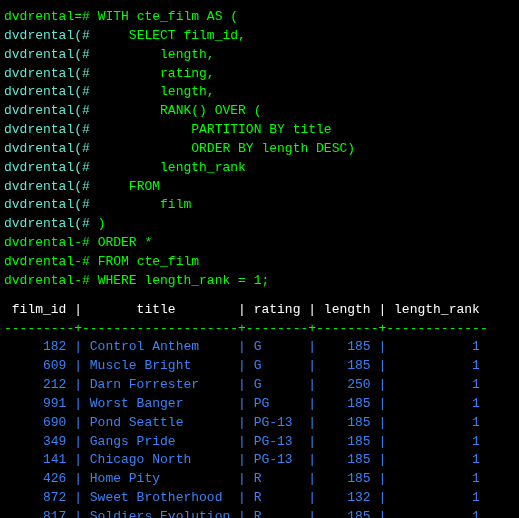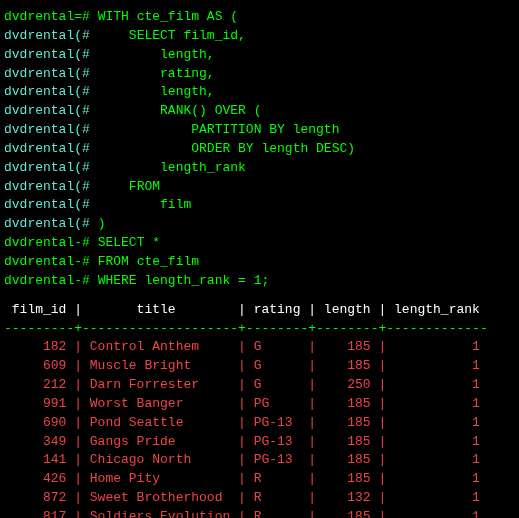--- a/index.html
+++ b/index.html
@@ -34,41 +34,41 @@
       line-height: 1.45;
     }
     .table-separator {
       color: #00ff00;
       white-space: pre;
       line-height: 1.45;
     }
     .table-row-line {
       white-space: pre;
       line-height: 1.45;
-      color: #ef4444;
+      color: #3b82f6;
     }
   </style>
 </head>
 <body>
 
 <div class="terminal">
 
   <div class="line"><span class="prompt-main">dvdrental=# </span><span>WITH cte_film AS (</span></div>
   <div class="line"><span class="prompt-cont">dvdrental(# </span><span>    SELECT film_id,</span></div>
   <div class="line"><span class="prompt-cont">dvdrental(# </span><span>        length,</span></div>
   <div class="line"><span class="prompt-cont">dvdrental(# </span><span>        rating,</span></div>
   <div class="line"><span class="prompt-cont">dvdrental(# </span><span>        length,</span></div>
   <div class="line"><span class="prompt-cont">dvdrental(# </span><span>        RANK() OVER (</span></div>
-  <div class="line"><span class="prompt-cont">dvdrental(# </span><span>            PARTITION BY length</span></div>
+  <div class="line"><span class="prompt-cont">dvdrental(# </span><span>            PARTITION BY title</span></div>
   <div class="line"><span class="prompt-cont">dvdrental(# </span><span>            ORDER BY length DESC)</span></div>
   <div class="line"><span class="prompt-cont">dvdrental(# </span><span>        length_rank</span></div>
   <div class="line"><span class="prompt-cont">dvdrental(# </span><span>    FROM</span></div>
   <div class="line"><span class="prompt-cont">dvdrental(# </span><span>        film</span></div>
   <div class="line"><span class="prompt-cont">dvdrental(# </span><span>)</span></div>
-  <div class="line"><span class="prompt-result">dvdrental-# </span><span>SELECT *</span></div>
+  <div class="line"><span class="prompt-result">dvdrental-# </span><span>ORDER *</span></div>
   <div class="line"><span class="prompt-result">dvdrental-# </span><span>FROM cte_film</span></div>
   <div class="line"><span class="prompt-result">dvdrental-# </span><span>WHERE length_rank = 1;</span></div>
 
   <div class="table-section">
     <div class="table-header"> film_id |       title        | rating | length | length_rank </div>
     <div class="table-separator">---------+--------------------+--------+--------+-------------</div>
 
     <div class="table-row-line">     182 | Control Anthem     | G      |    185 |           1</div>
     <div class="table-row-line">     609 | Muscle Bright      | G      |    185 |           1</div>
     <div class="table-row-line">     212 | Darn Forrester     | G      |    250 |           1</div>

